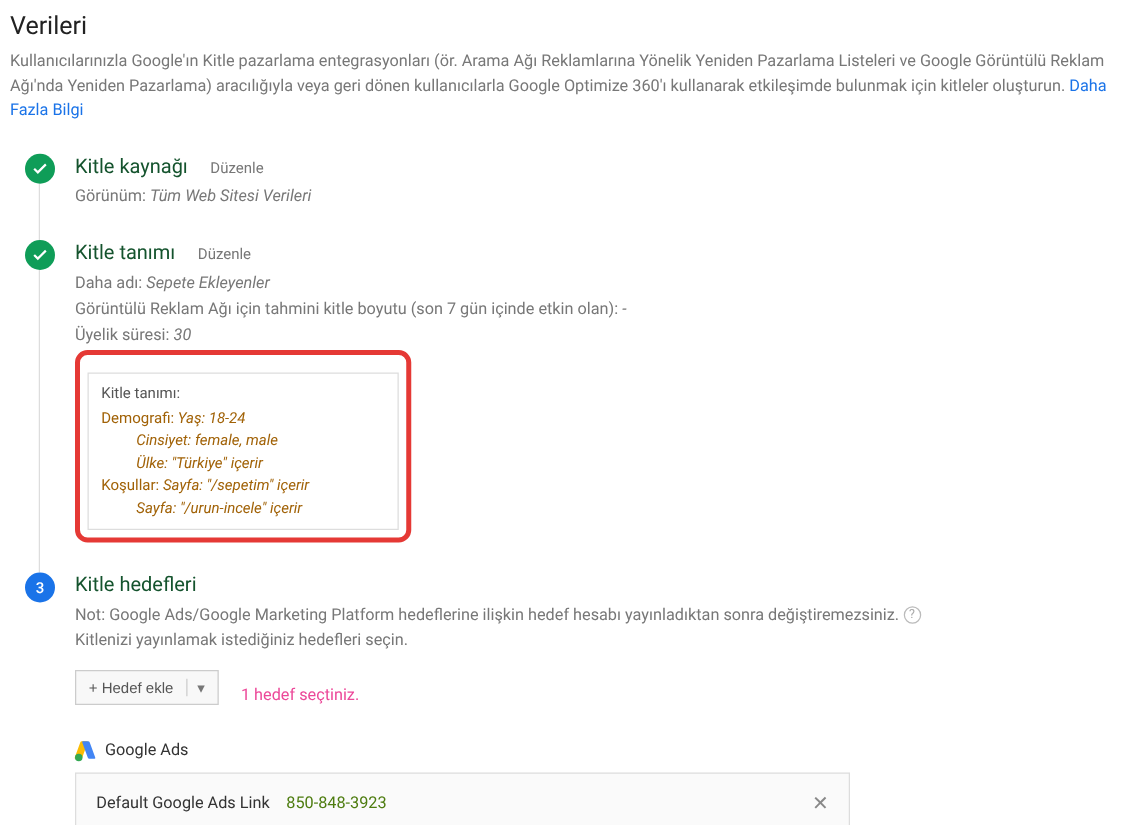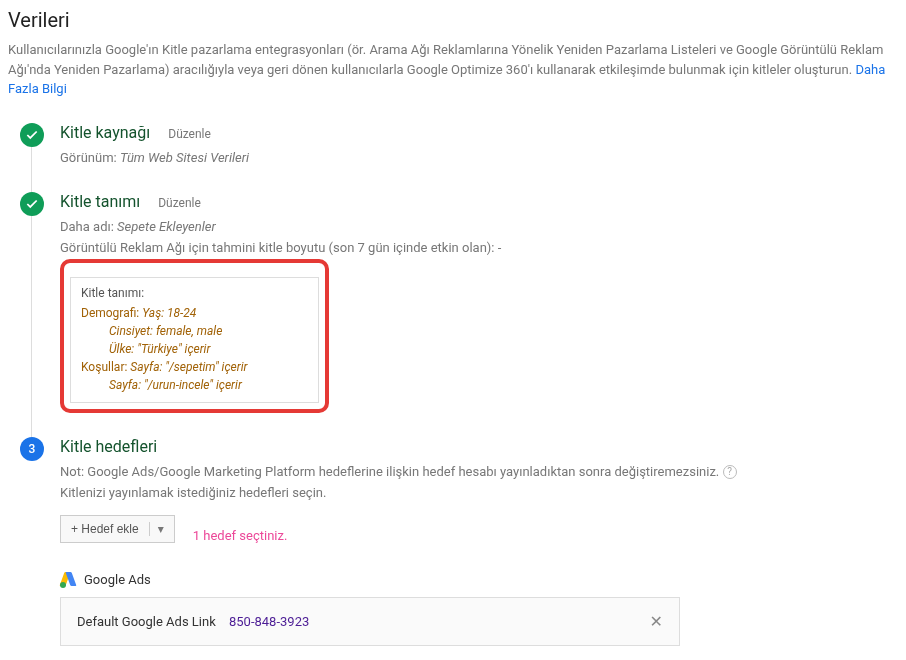--- a/index.html
+++ b/index.html
@@ -208,21 +208,21 @@
       border: 1px solid #ddd;
       background: #fafafa;
       padding: 14px 16px;
       width: 620px;
     }
     .linked-text {
       font-size: 13px;
       color: #333;
     }
     .linked-id {
-      color: #4c1d95;
+      color: #4d7c0f;
       margin-left: 10px;
     }
     .remove-x {
       color: #888;
       font-size: 16px;
       cursor: pointer;
     }
   </style>
 </head>
 <body>
@@ -265,20 +265,24 @@
         <span class="step-edit">Düzenle</span>
       </div>
       <div class="kv">
         <div>
           <span class="kv-label">Daha adı:</span>
           <span class="kv-value">Sepete Ekleyenler</span>
         </div>
         <div>
           <span class="kv-label">Görüntülü Reklam Ağı için tahmini kitle boyutu (son 7 gün içinde etkin olan):</span>
           <span class="kv-value">-</span>
+        </div>
+        <div>
+          <span class="kv-label">Üyelik süresi:</span>
+          <span class="kv-value">30</span>
         </div>
       </div>
       <div class="highlight-red">
         <div class="def-box">
           <div class="def-box-title">Kitle tanımı:</div>
           <div class="def-line">
             <span>Demografi:</span>
             <span class="dv">Yaş: 18-24</span>
           </div>
           <div class="def-line indent"><span class="dv">Cinsiyet: female, male</span></div>

